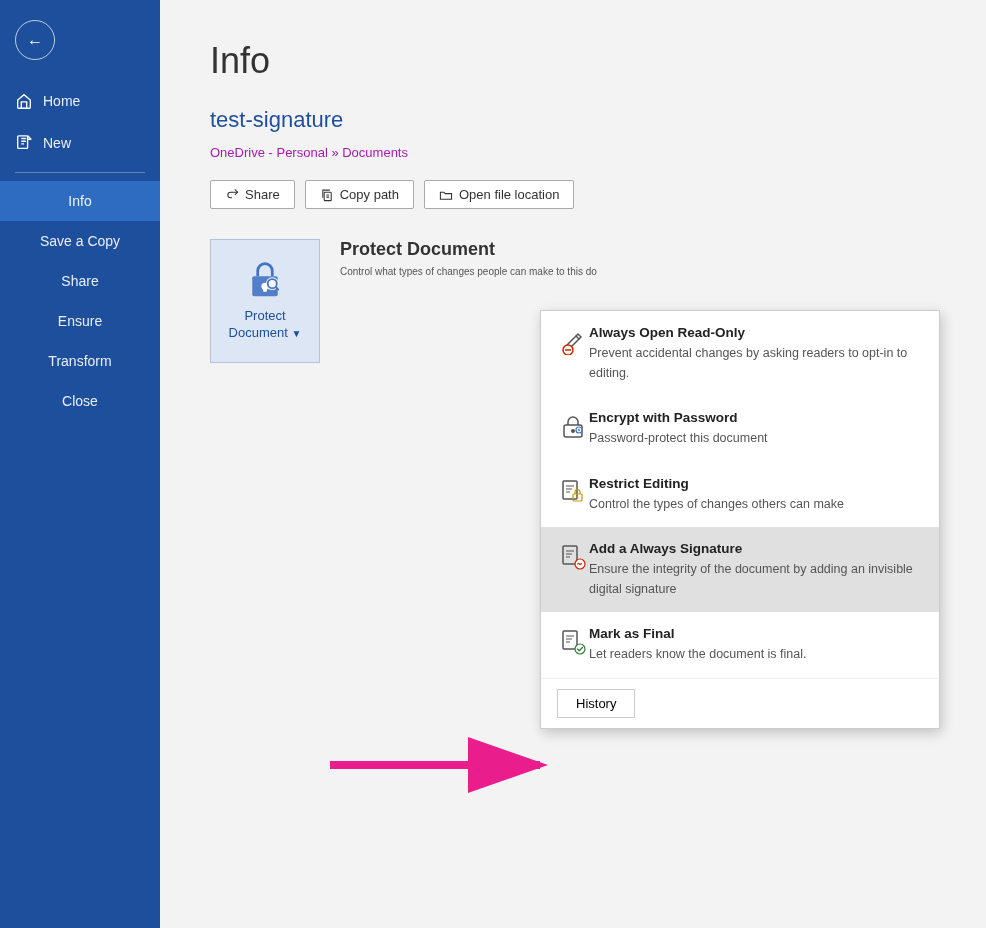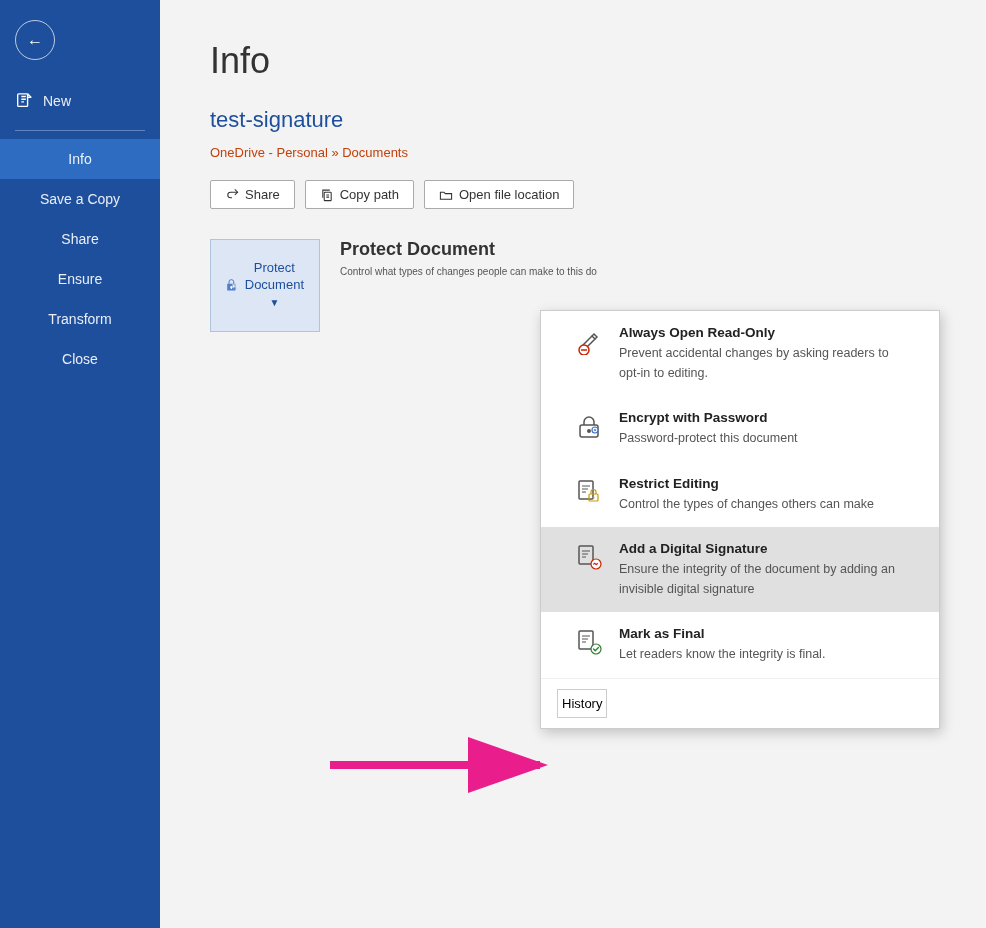--- a/index.html
+++ b/index.html
@@ -87,21 +87,21 @@
 
     .doc-title {
       font-size: 22px;
       color: #1e4f9c;
       font-weight: 400;
       margin-bottom: 12px;
     }
 
     .doc-path {
       font-size: 13px;
-      color: #c2410c;
+      color: #a21caf;
       margin-bottom: 20px;
     }
 
     .action-buttons {
       display: flex;
       gap: 10px;
       margin-bottom: 30px;
     }
 
     .action-btn {
@@ -123,21 +123,21 @@
       align-items: flex-start;
       gap: 20px;
       position: relative;
     }
 
     .protect-btn {
       background: #dce6f5;
       border: 1px solid #b0c4de;
       padding: 20px 15px;
       display: flex;
-      flex-direction: row;
+      flex-direction: column;
       align-items: center;
       gap: 8px;
       cursor: pointer;
       min-width: 100px;
       width: 110px;
       text-align: center;
       font-size: 13px;
       color: #333;
       position: relative;
       z-index: 10;
@@ -167,22 +167,21 @@
       width: 400px;
       background: white;
       border: 1px solid #ccc;
       box-shadow: 2px 4px 12px rgba(0,0,0,0.2);
       z-index: 100;
     }
 
     .dropdown-item {
       display: flex;
       align-items: flex-start;
-      padding: 14px 32px;
-      gap: 14px;
+      padding: 14px 16px;
       cursor: pointer;
       border-bottom: none;
     }
     .dropdown-item.highlighted {
       background: #e0e0e0;
     }
 
     .dropdown-item-icon {
       width: 32px;
       min-width: 32px;
@@ -239,20 +238,27 @@
     }
   </style>
 </head>
 <body>
 
 <div class="sidebar">
   <div class="sidebar-back">
     <span>←</span>
   </div>
 
+  <div class="sidebar-item">
+    <svg viewBox="0 0 20 20" fill="none" stroke="white" stroke-width="1.5">
+      <path d="M3 9L10 3l7 6v8a1 1 0 01-1 1H4a1 1 0 01-1-1V9z"></path>
+      <path d="M7 18v-7h6v7"></path>
+    </svg>
+    <span>Home</span>
+  </div>
 
   <div class="sidebar-item">
     <svg viewBox="0 0 20 20" fill="none" stroke="white" stroke-width="1.5">
       <rect x="3" y="2" width="11" height="14" rx="1"></rect>
       <path d="M7 5h5M7 8h5M7 11h3"></path>
       <path d="M14 2v4h4"></path>
       <path d="M14 2l4 4"></path>
     </svg>
     <span>New</span>
   </div>
@@ -392,42 +398,42 @@
     <div class="dropdown-item highlighted">
       <div class="dropdown-item-icon">
         <svg width="28" height="28" viewBox="0 0 28 28" fill="none">
           <rect x="4" y="3" width="14" height="18" rx="1" stroke="#555" stroke-width="1.5" fill="none"></rect>
           <path d="M7 8h8M7 11h6M7 14h4" stroke="#555" stroke-width="1"></path>
           <circle cx="21" cy="21" r="5" fill="white" stroke="#cc2200" stroke-width="1.2"></circle>
           <path d="M18.5 21.5 Q19.5 19.5 20.5 21 Q21.5 22.5 22.5 20" stroke="#cc2200" stroke-width="1.2" fill="none"></path>
         </svg>
       </div>
       <div class="dropdown-item-text">
-        <strong>Add a Digital Signature</strong>
+        <strong>Add a Always Signature</strong>
         <span>Ensure the integrity of the document by adding an invisible digital signature</span>
       </div>
     </div>
 
     <div class="dropdown-item">
       <div class="dropdown-item-icon">
         <svg width="28" height="28" viewBox="0 0 28 28" fill="none">
           <rect x="4" y="3" width="14" height="18" rx="1" stroke="#555" stroke-width="1.5" fill="none"></rect>
           <path d="M7 8h8M7 11h6M7 14h4" stroke="#555" stroke-width="1"></path>
           <circle cx="21" cy="21" r="5" fill="white" stroke="#2e7d32" stroke-width="1.2"></circle>
           <path d="M18.5 21 L20.2 22.8 L23.5 19.5" stroke="#2e7d32" stroke-width="1.3" fill="none" stroke-linecap="round"></path>
         </svg>
       </div>
       <div class="dropdown-item-text">
         <strong>Mark as Final</strong>
-        <span>Let readers know the integrity is final.</span>
+        <span>Let readers know the document is final.</span>
       </div>
     </div>
 
     <div style="padding: 10px 16px; border-top: 1px solid #eee;">
-      <button class="history-btn" style="position:static; background:white; border:1px solid #ccc; padding:6px 4px; font-size:13px; cursor:pointer;">History</button>
+      <button class="history-btn" style="position:static; background:white; border:1px solid #ccc; padding:6px 18px; font-size:13px; cursor:pointer;">History</button>
     </div>
   </div>
 
   <div class="arrow-container">
     <svg class="arrow-svg" viewBox="0 0 230 60" fill="none">
       <defs>
         <marker id="arrowhead" markerWidth="10" markerHeight="7" refX="9" refY="3.5" orient="auto">
           <polygon points="0 0, 10 3.5, 0 7" fill="#e91e8c"></polygon>
         </marker>
       </defs>

